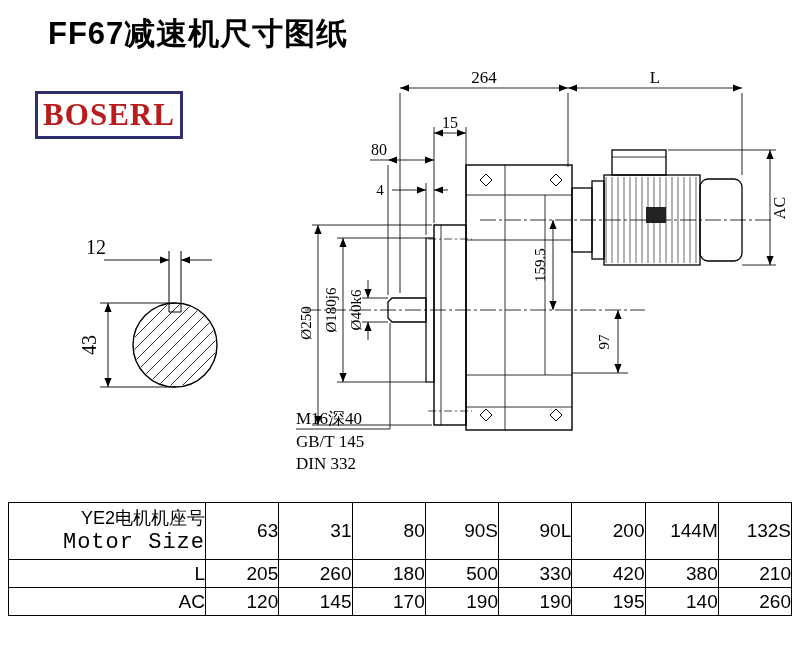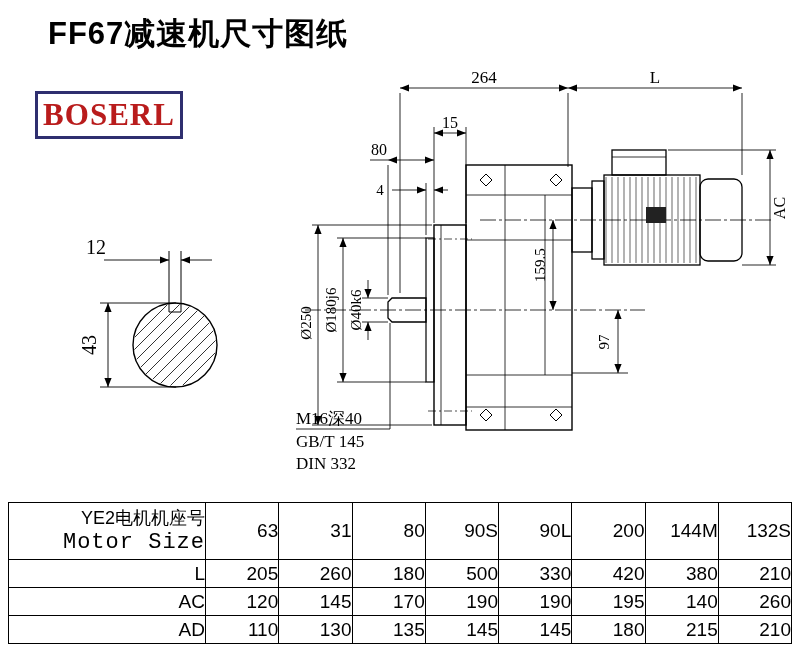--- a/index.html
+++ b/index.html
@@ -244,27 +244,16 @@
         <td>AC</td>
         <td>120</td>
         <td>145</td>
         <td>170</td>
         <td>190</td>
         <td>190</td>
         <td>195</td>
         <td>140</td>
         <td>260</td>
       </tr>
-      <tr class="data">
-        <td>AD</td>
-        <td>110</td>
-        <td>130</td>
-        <td>135</td>
-        <td>145</td>
-        <td>145</td>
-        <td>180</td>
-        <td>215</td>
-        <td>210</td>
-      </tr>
     </tbody>
   </table>
 
 </div>
 
 </body></html>

